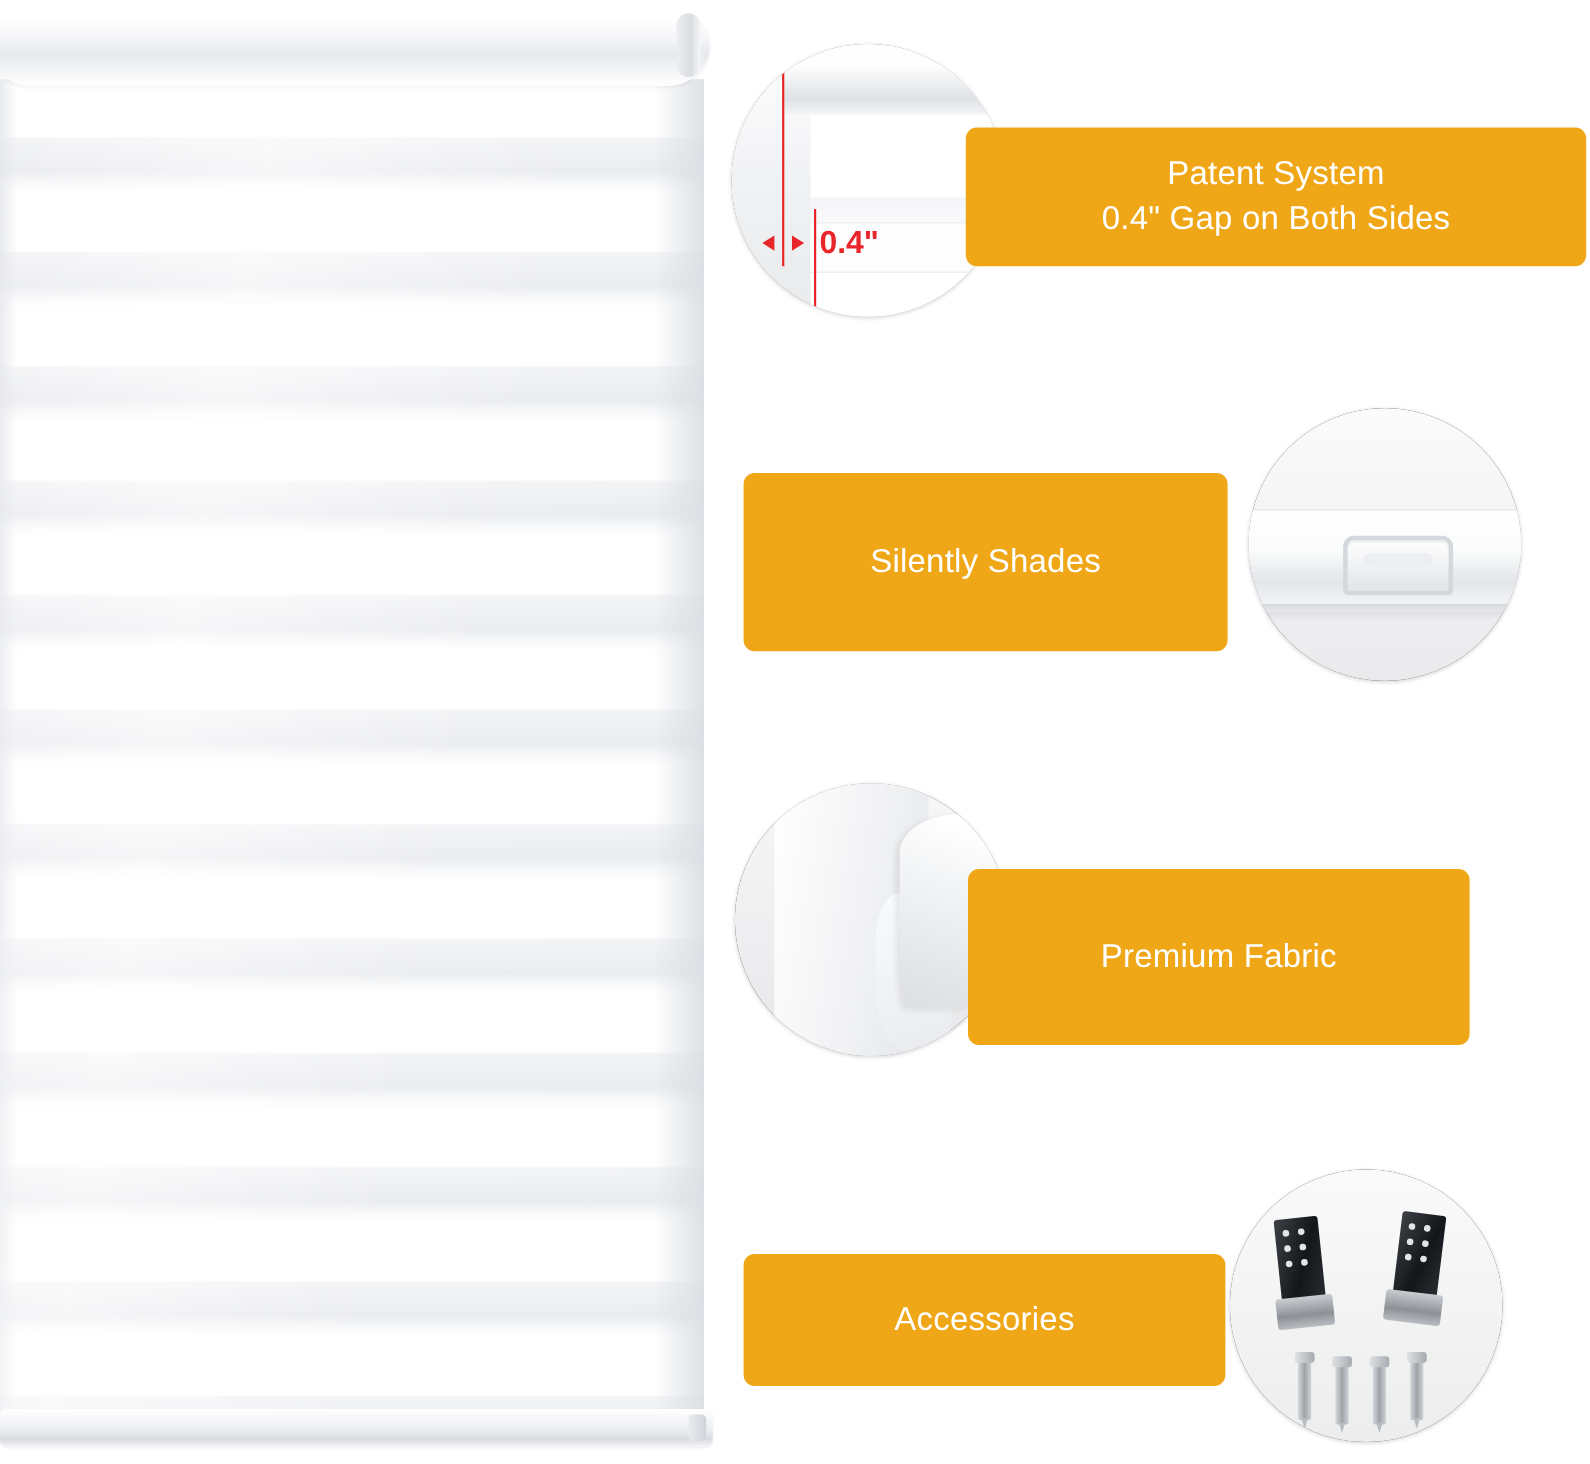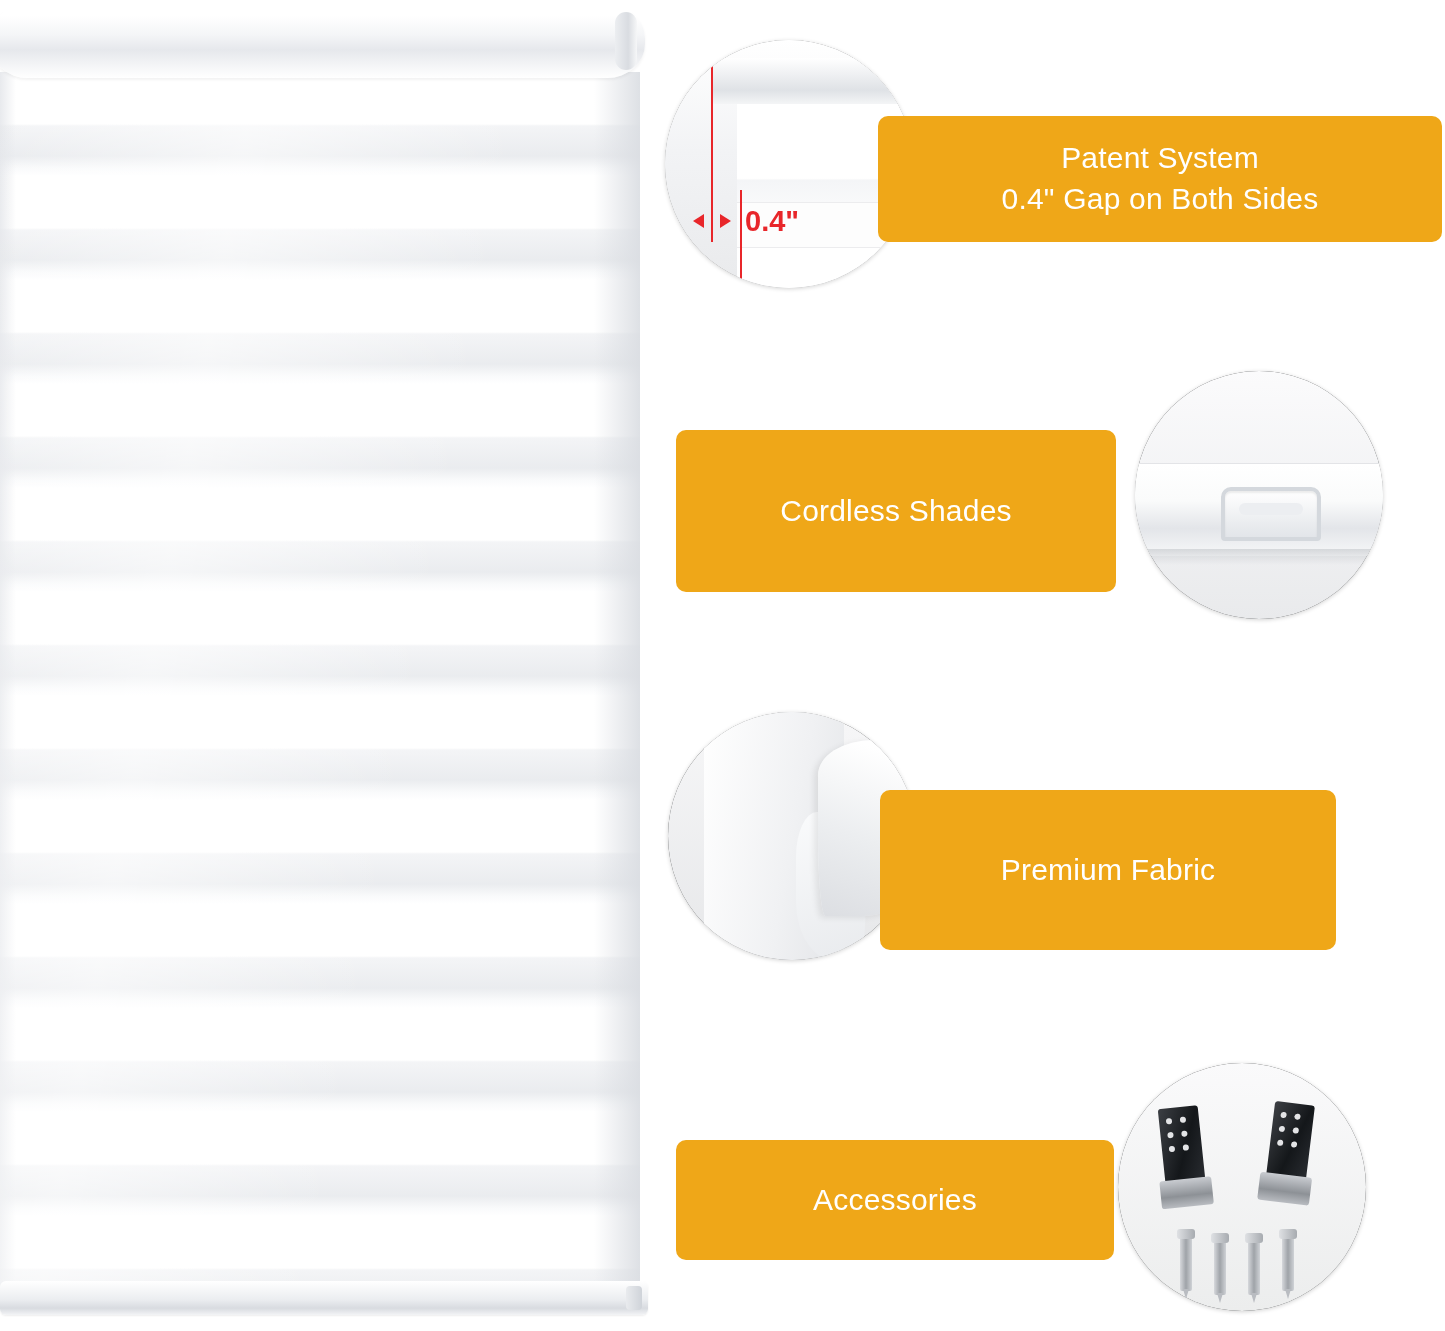--- a/index.html
+++ b/index.html
@@ -318,21 +318,21 @@
   <div class="bubble">
     <div class="f2-art">
       <div class="f2-rail"></div>
       <div class="f2-shadow"></div>
       <div class="f2-handle">
         <div class="f2-handle-slot"></div>
       </div>
     </div>
   </div>
   <div class="label">
-    <span>Cordless Shades</span>
+    <span>Silently Shades</span>
   </div>
 </div>
 
 <div class="feature" id="feature-fabric">
   <div class="bubble">
     <div class="f3-art">
       <div class="f3-sheet"></div>
       <div class="f3-curl2"></div>
       <div class="f3-curl"></div>
     </div>

